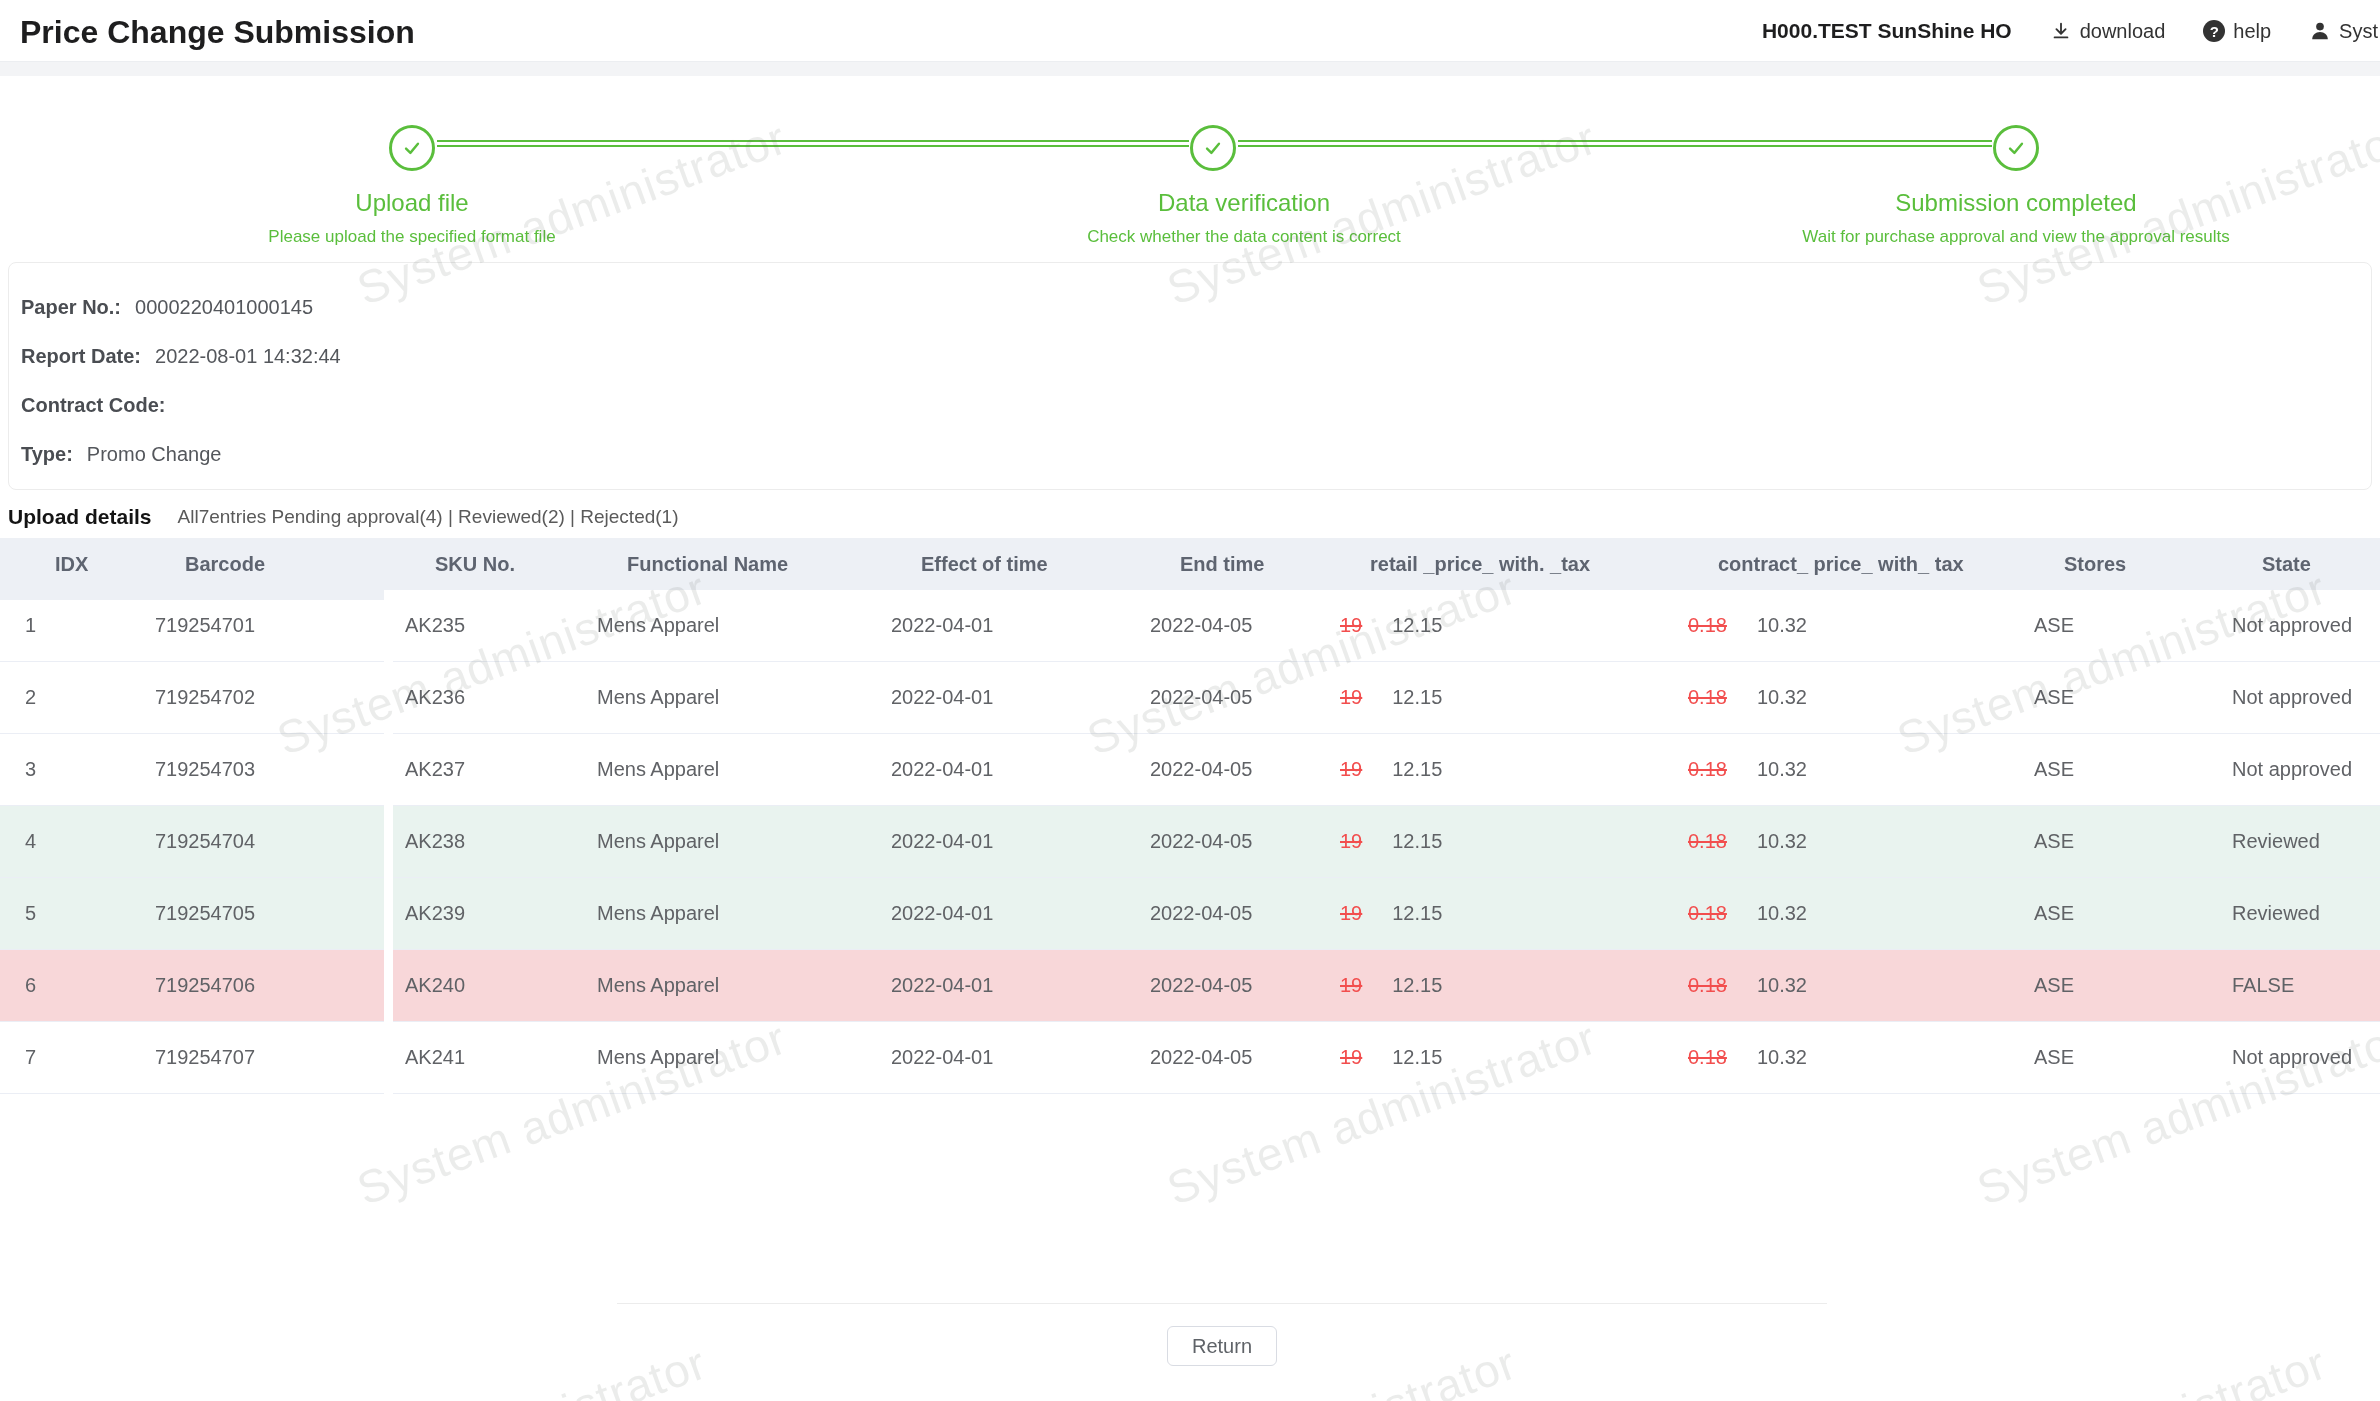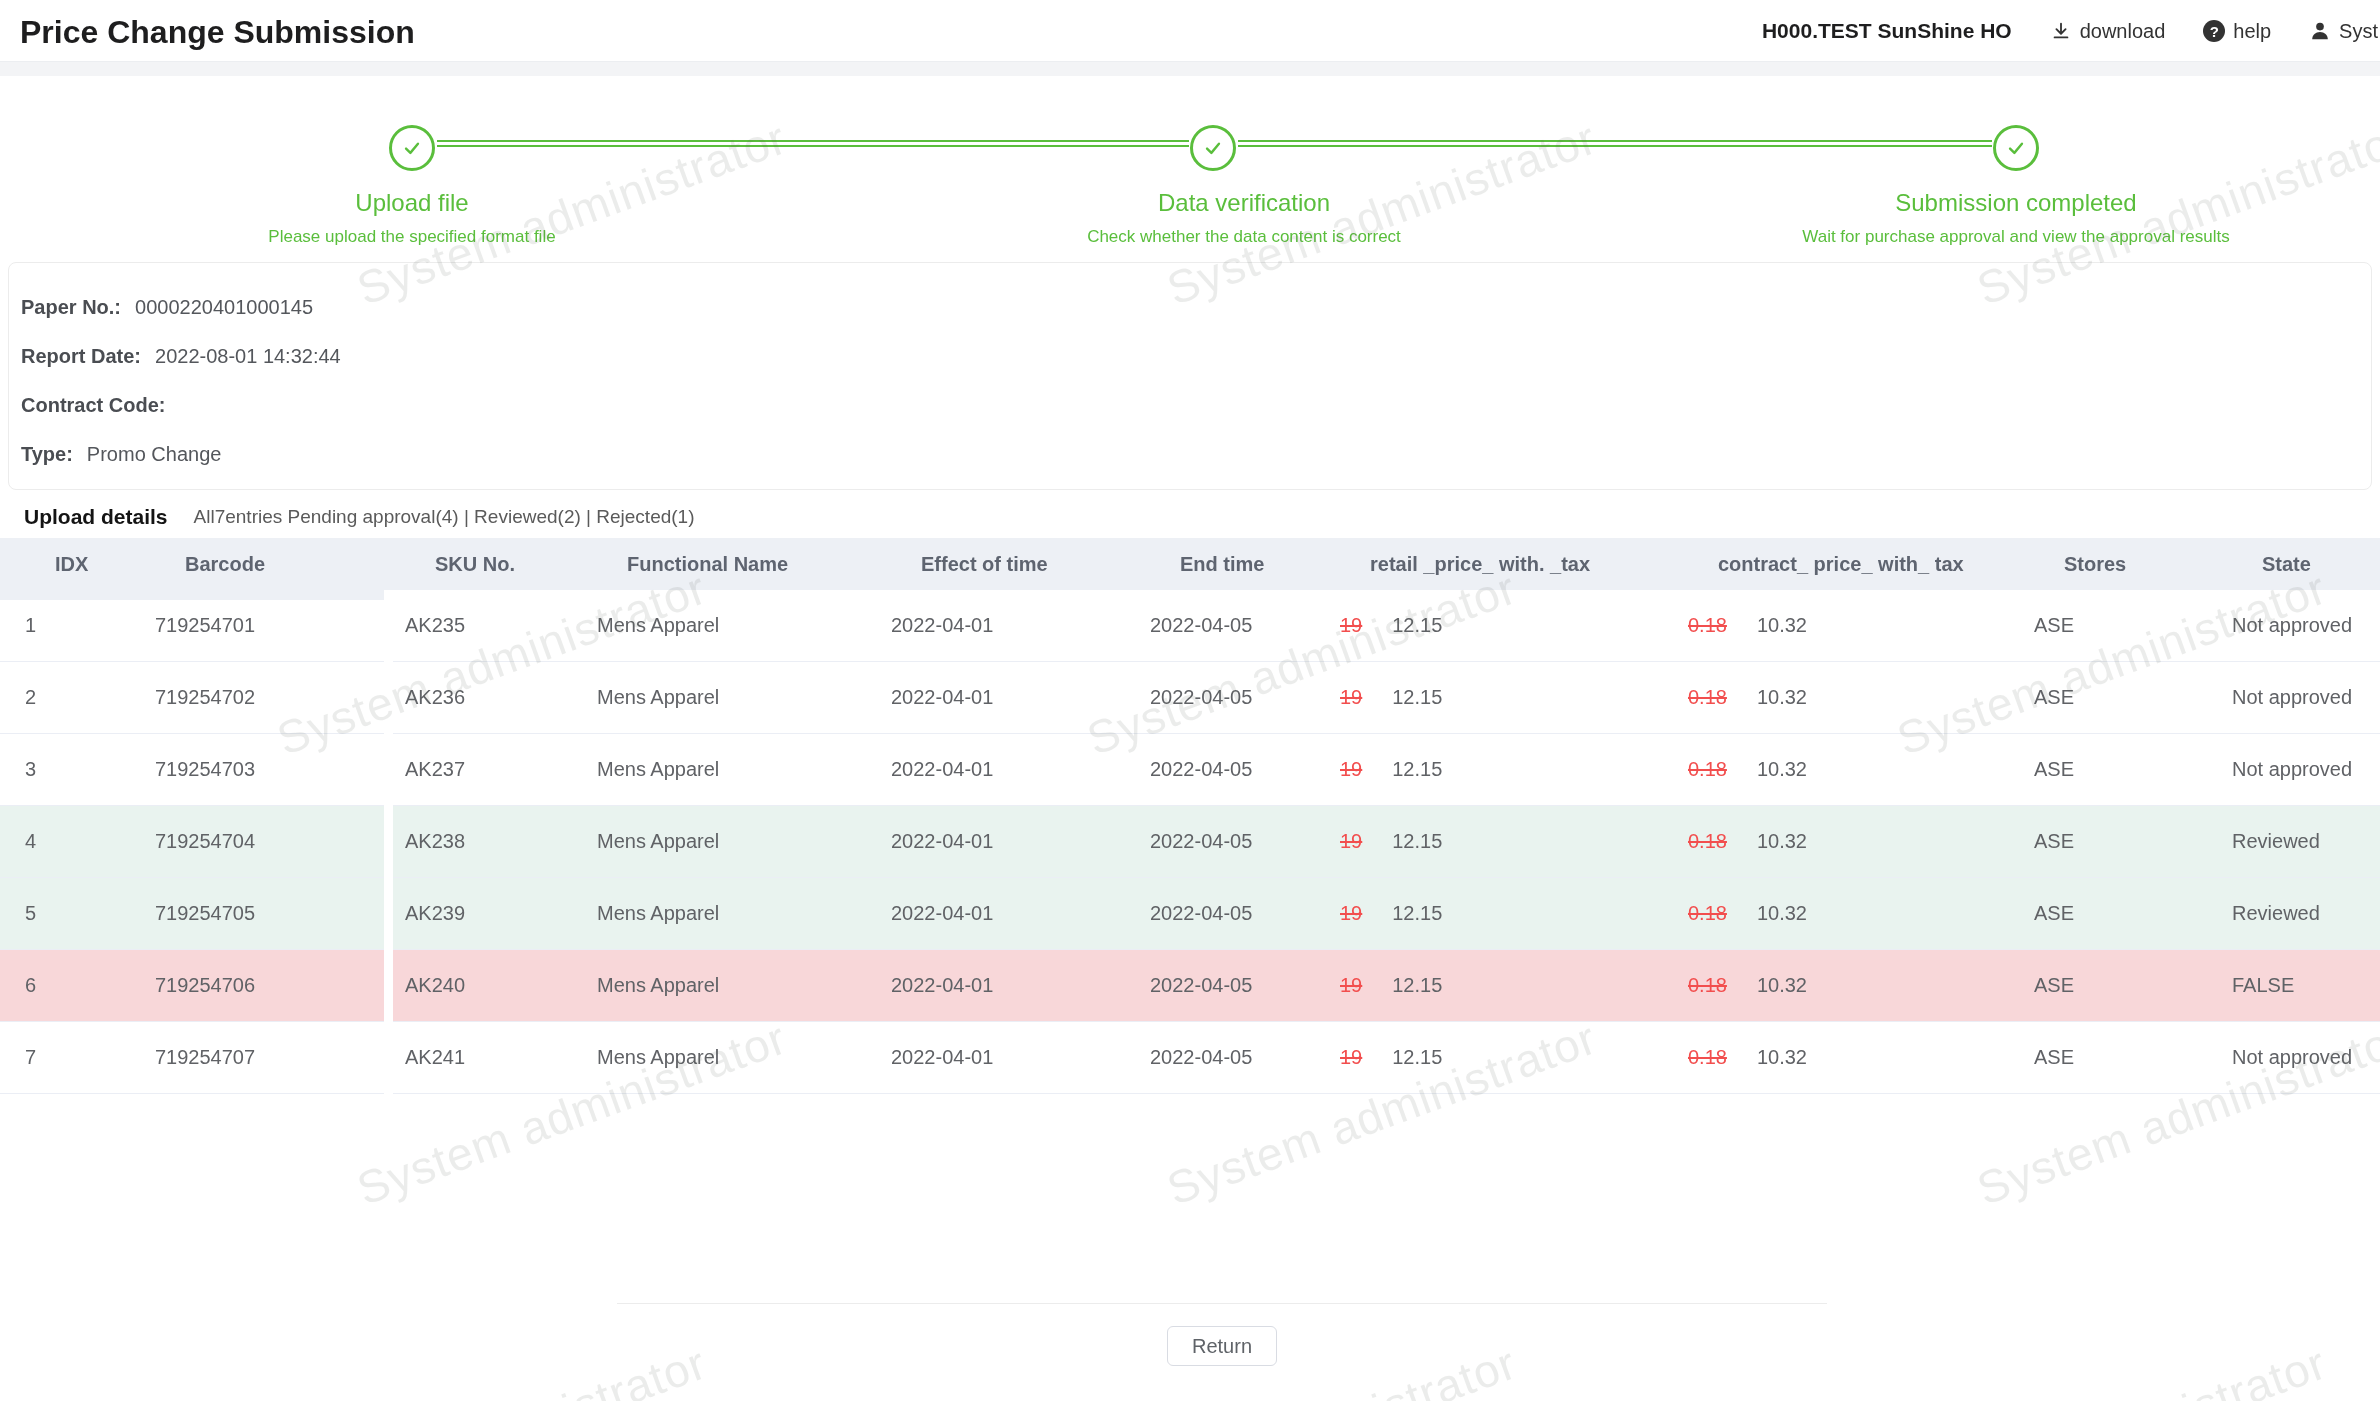--- a/index.html
+++ b/index.html
@@ -73,21 +73,21 @@
     border:1px solid #ececec; border-radius:8px;
     padding:20px 24px 10px 12px;
     background:#fff;
   }
   .info-row{ height:49px; display:flex; align-items:center; }
   .info-label{ font-size:20px; font-weight:bold; color:#4a4d52; }
   .info-value{ font-size:20px; color:#54575c; margin-left:14px; }
 
   
   .details-bar{
-    margin:10px 0 0 24px; height:34px;
+    margin:10px 0 0 8px; height:34px;
     display:flex; align-items:center; gap:26px;
   }
   .details-title{ font-size:21px; font-weight:bold; color:#141414; }
   .details-filter{ font-size:19px; color:#5a5a5a; cursor:pointer; }
 
   
   .table{ position:relative; margin-top:4px; }
   .grid{
     display:grid;
     grid-template-columns:130px 250px 192px 294px 259px 190px 348px 346px 198px 173px;

